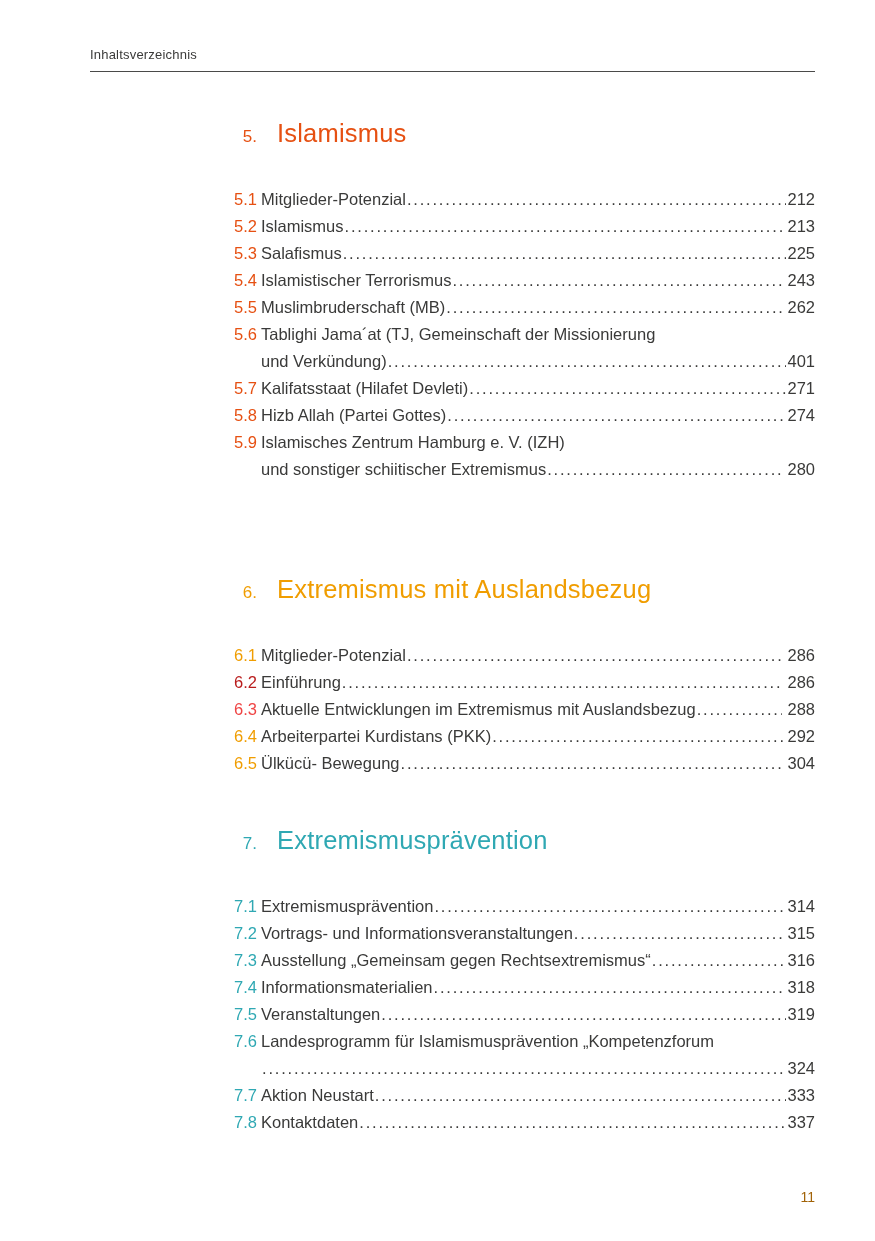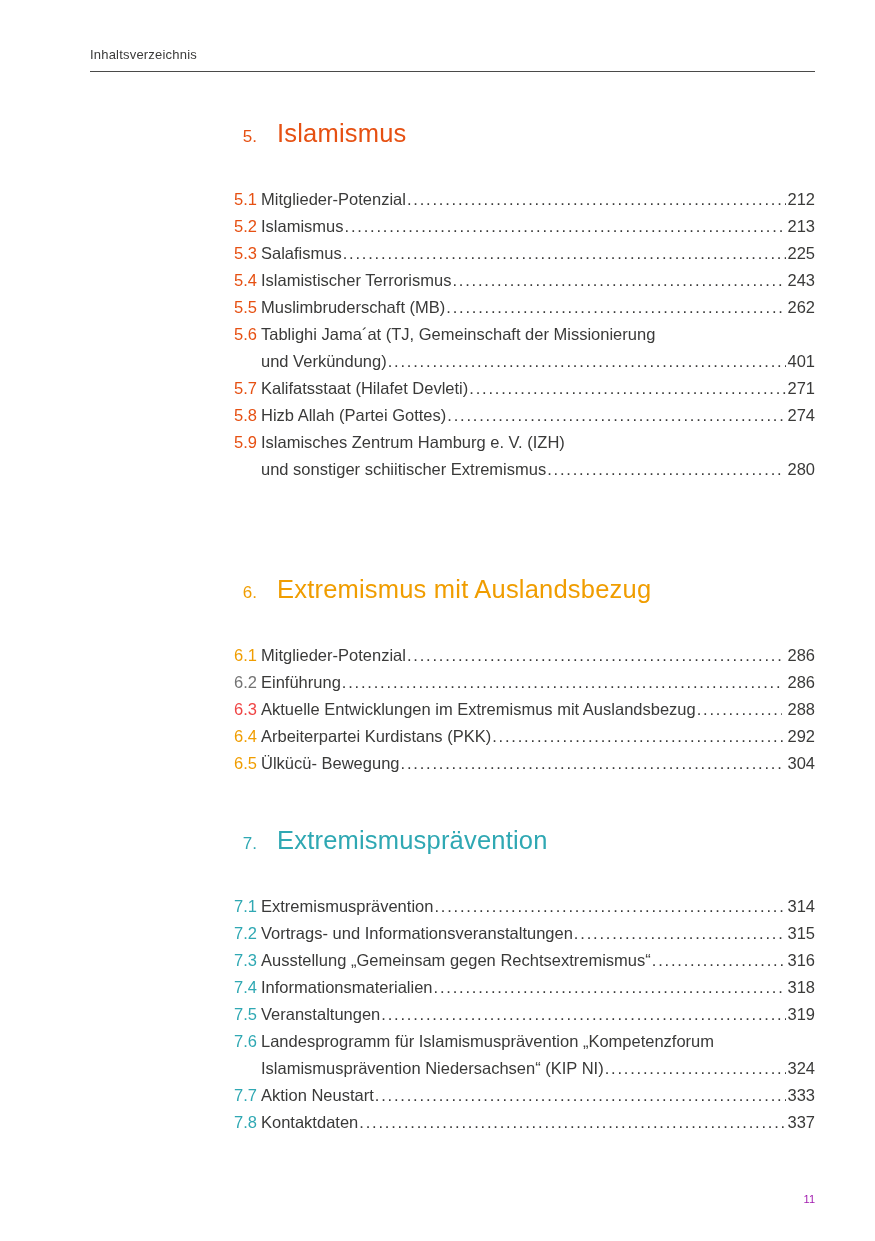--- a/index.html
+++ b/index.html
@@ -78,22 +78,22 @@
     white-space: nowrap;
     letter-spacing: 1.8px;
     margin: 0 1px;
     color: #3a3a39;
   }
   .e-page { white-space: pre; }
   .folio {
     position: absolute;
     right: 60px;
     bottom: 36px;
-    font-size: 11px;
-    color: #a21caf;
+    font-size: 14px;
+    color: #a16207;
   }
 </style>
 </head>
 <body>
 
 <div class="page">
   <div class="header">
     <div class="running-head">Inhaltsverzeichnis</div>
     <div class="header-rule"></div>
   </div>
@@ -213,21 +213,21 @@
             <span class="e-num" style="color: rgb(240, 157, 0);">6.1</span>
             <div class="e-body">
               <div class="line">
                 <span class="e-title">Mitglieder-Potenzial</span>
                 <span class="dots">................................................................................................................................................................</span>
                 <span class="e-page"> 286</span>
               </div>
             </div>
           </div>
           <div class="toc-entry">
-            <span class="e-num" style="color: #737373;">6.2</span>
+            <span class="e-num" style="color: #b91c1c;">6.2</span>
             <div class="e-body">
               <div class="line">
                 <span class="e-title">Einführung</span>
                 <span class="dots">................................................................................................................................................................</span>
                 <span class="e-page"> 286</span>
               </div>
             </div>
           </div>
           <div class="toc-entry">
             <span class="e-num" style="color: #ef4444;">6.3</span>
@@ -317,21 +317,20 @@
               </div>
             </div>
           </div>
           <div class="toc-entry">
             <span class="e-num" style="color: rgb(47, 168, 179);">7.6</span>
             <div class="e-body">
               <div class="line">
                 <span class="e-title">Landesprogramm für Islamismusprävention „Kompetenzforum</span>
               </div>
               <div class="line">
-                <span class="e-title">Islamismusprävention Niedersachsen“ (KIP NI)</span>
                 <span class="dots">................................................................................................................................................................</span>
                 <span class="e-page">324</span>
               </div>
             </div>
           </div>
           <div class="toc-entry">
             <span class="e-num" style="color: rgb(47, 168, 179);">7.7</span>
             <div class="e-body">
               <div class="line">
                 <span class="e-title">Aktion Neustart</span>

